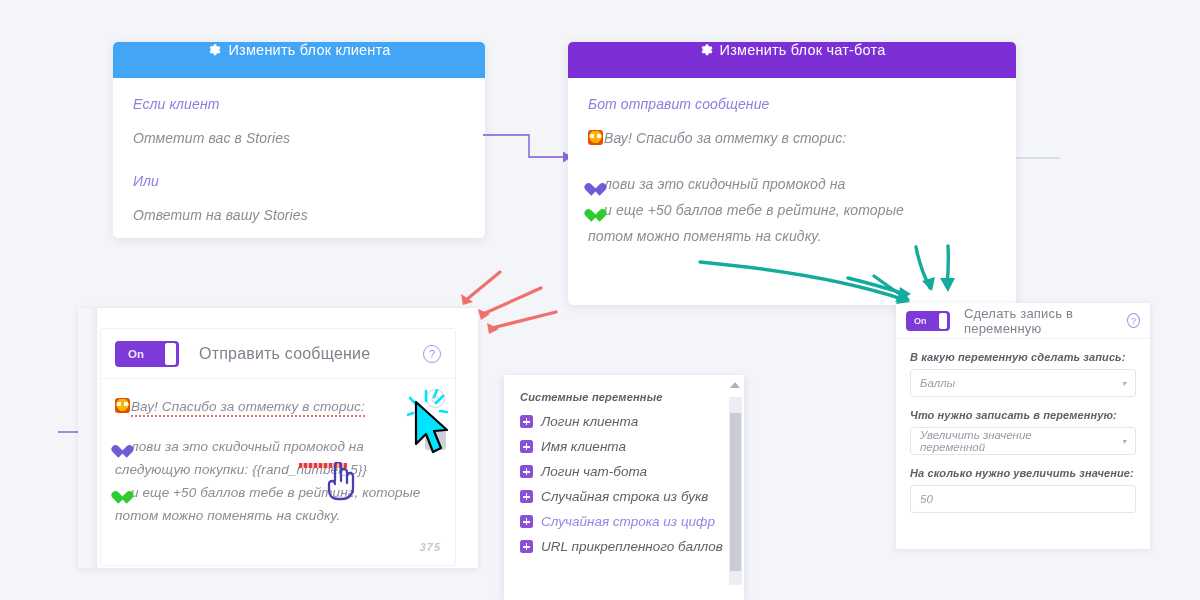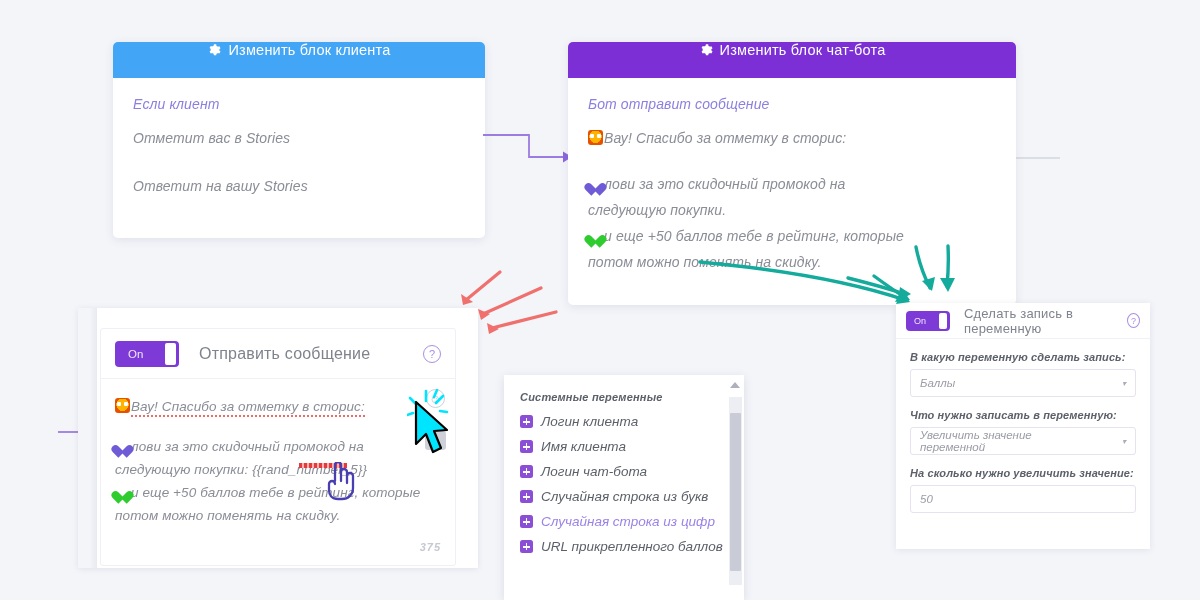--- a/index.html
+++ b/index.html
@@ -94,21 +94,21 @@
     background:#fff; border:1px solid #f0eef6; border-radius:3px;
   }
   .row-head {
     height:50px; display:flex; align-items:center; padding:0 14px;
     border-bottom:1px solid #f1eff7;
   }
   .toggle {
     width:64px; height:26px; background:#7e3ad6; border-radius:4px;
     display:flex; align-items:center; position:relative; flex:0 0 auto;
   }
-  .toggle .on { color:#efe6fb; font-size:11.5px; font-weight:normal; margin-left:13px; }
+  .toggle .on { color:#efe6fb; font-size:11.5px; font-weight:bold; margin-left:13px; }
   .toggle .knob {
     position:absolute; right:3px; top:2px; width:11px; height:22px;
     background:#fff; border-radius:2px;
   }
   .toggle-sm { width:44px; height:20px; }
   .toggle-sm .on { font-size:9px; margin-left:8px; }
   .toggle-sm .knob { width:8px; height:16px; right:3px; top:2px; }
   .row-title { margin-left:20px; font-size:16px; color:#7f838d; letter-spacing:.2px; }
   .help {
     margin-left:auto; width:18px; height:18px; border-radius:50%;
@@ -214,20 +214,21 @@
       <span class="gear">
         <svg viewBox="0 0 24 24" width="14" height="14">
             <path fill="#ffffff" d="M12 8.5a3.5 3.5 0 100 7 3.5 3.5 0 000-7zm9.3 3.5c0-.5 0-1-.1-1.5l2-1.5-2-3.5-2.4 1a7.7 7.7 0 00-2.6-1.5L15.8 2h-4l-.4 2.5c-1 .3-1.8.8-2.6 1.5l-2.4-1-2 3.5 2 1.5c-.1.5-.1 1-.1 1.5s0 1 .1 1.5l-2 1.5 2 3.5 2.4-1c.8.7 1.7 1.2 2.6 1.5l.4 2.5h4l.4-2.5c1-.3 1.8-.8 2.6-1.5l2.4 1 2-3.5-2-1.5c.1-.5.1-1 .1-1.5z"></path>
           </svg>
       </span>
       <span>Изменить блок клиента</span>
     </div>
     <div class="card-body">
       <div class="lbl-link">Если клиент</div>
       <div class="msg-line" style="margin-bottom:22px">Отметит вас в Stories</div>
+      <div class="lbl-link">Или</div>
       <div class="msg-line">Ответит на вашу Stories</div>
     </div>
   </div>
 
   <svg id="conn" viewBox="0 0 92 38">
     <path d="M0 7 H46 V29 H80" fill="none" stroke="#9b7ce0" stroke-width="1.8"></path>
     <path d="M80 23.5 L89 29 L80 34.5 Z" fill="#8a66dd"></path>
   </svg>
 
   <div class="card" id="block-bot">
@@ -241,21 +242,20 @@
     </div>
     <div class="card-body">
       <div class="lbl-link">Бот отправит сообщение</div>
       <div class="msg-line">
         <span class="emo emo-star"></span><span>Вау! Спасибо за отметку в сторис:</span>
       </div>
       <div style="height:20px"></div>
       <div class="msg-line">
         <span class="heart heart-purple"></span><span>лови за это скидочный промокод на</span>
       </div>
-      <div class="msg-line">следующую покупки.</div>
       <div class="msg-line">
         <span class="heart heart-green"></span><span>и еще +50 баллов тебе в рейтинг, которые</span>
       </div>
       <div class="msg-line">потом можно поменять на скидку.</div>
     </div>
   </div>
 
   <svg id="left-arrow" viewBox="0 0 50 18">
     <path d="M0 9 H38" stroke="#a488e4" stroke-width="2" fill="none"></path>
     <path d="M38 3 L48 9 L38 15 Z" fill="#8a66dd"></path>

